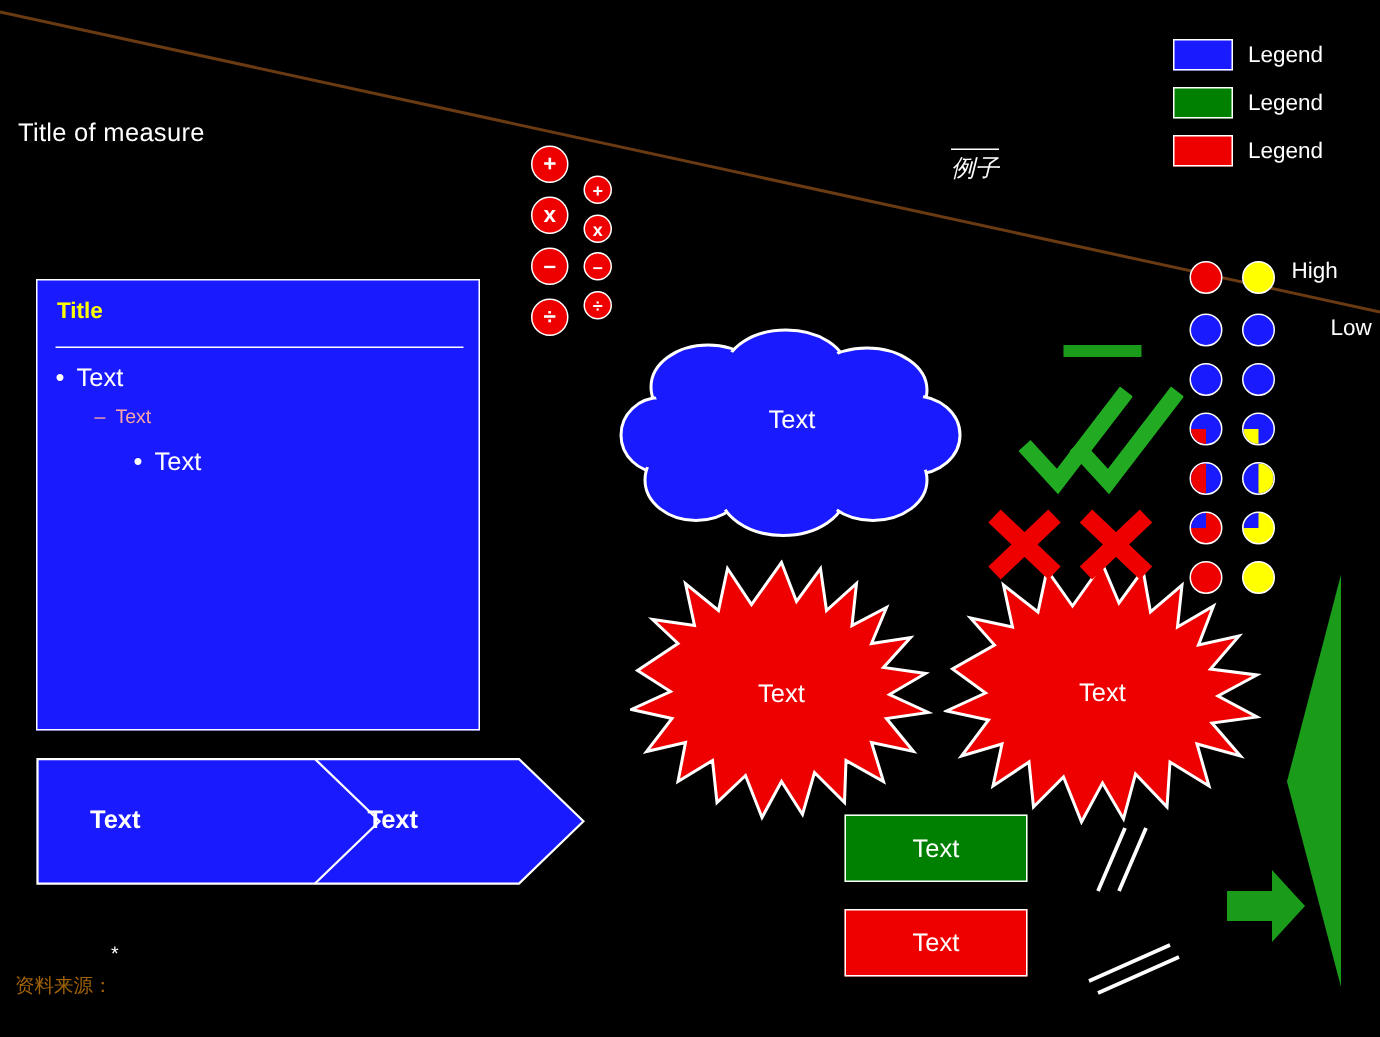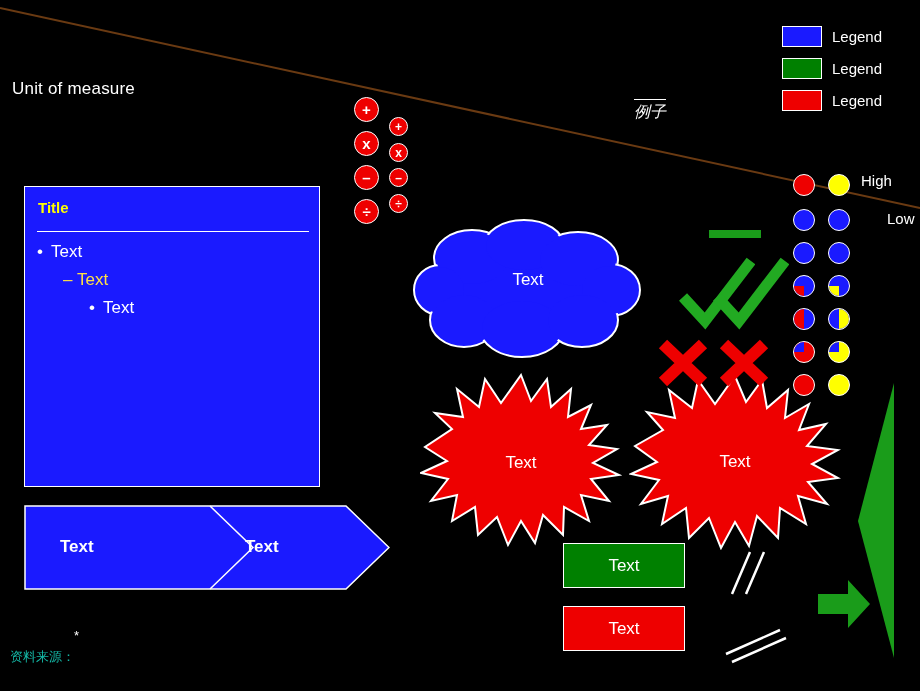--- a/index.html
+++ b/index.html
@@ -91,21 +91,21 @@
   }
   .title-box .tb-rule {
     position: absolute;
     left: 12px;
     top: 44px;
     width: 272px;
     height: 1px;
     background: #ffffff;
   }
   .tb-l1 { position: absolute; left: 12px; top: 55px; font-size: 17px; color:#fff; }
-  .tb-l2 { position: absolute; left: 38px; top: 83px; font-size: 17px; color:#fde047; }
+  .tb-l2 { position: absolute; left: 38px; top: 83px; font-size: 13px; color:#fca5a5; }
   .tb-l3 { position: absolute; left: 64px; top: 111px; font-size: 17px; color:#fff; }
   .bul-dot { display:inline-block; width: 14px; }
 
   
   .chevron-wrap {
     left: 24px;
     top: 505px;
     width: 366px;
     height: 85px;
   }
@@ -230,38 +230,38 @@
     left: 74px;
     top: 628px;
     font-size: 13px;
     color: #ffffff;
   }
   .footnote-src {
     left: 10px;
     top: 648px;
     font-size: 13px;
     font-family: Liberation Sans, sans-serif;
-    color: #14b8a6;
+    color: #a16207;
   }
 
   
   .green-tall { left: 856px; top: 383px; }
   .green-right { left: 818px; top: 580px; }
 
   
   .slashes { position: absolute; }
 </style>
 </head>
 <body>
 
 <svg class="diag-line">
   <line x1="0" y1="8" x2="920" y2="208" stroke="#6a3a12" stroke-width="2"></line>
 </svg>
 
-<div class="abs unit-label">Unit of measure</div>
+<div class="abs unit-label">Title of measure</div>
 
 <div class="abs legend-box">
   <div class="legend-row">
     <span class="legend-swatch" style="background:#1a1aff"></span>
     <span class="legend-text">Legend</span>
   </div>
   <div class="legend-row">
     <span class="legend-swatch" style="background:#008000"></span>
     <span class="legend-text">Legend</span>
   </div>

